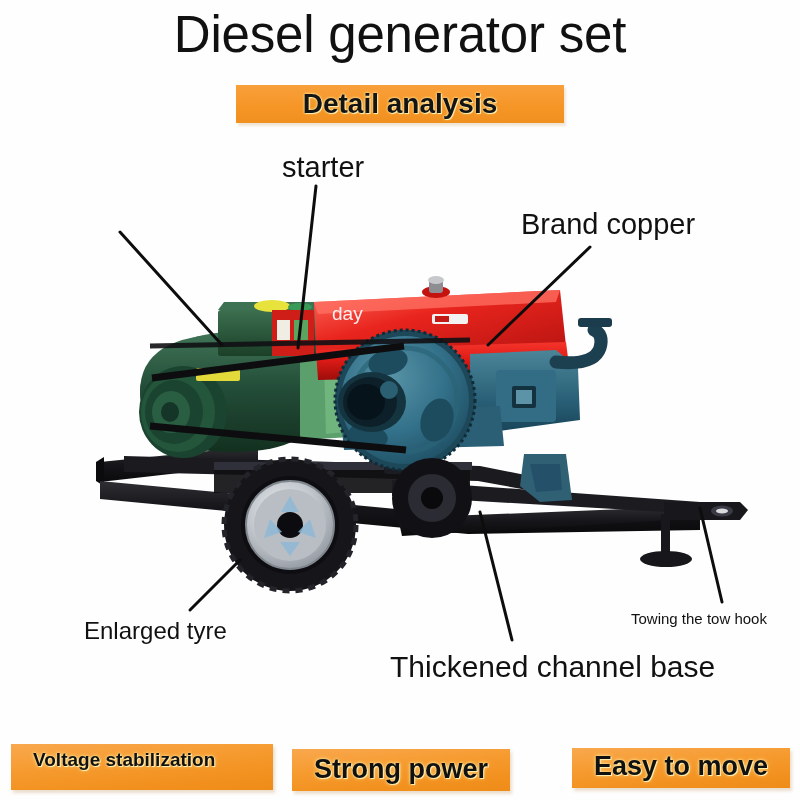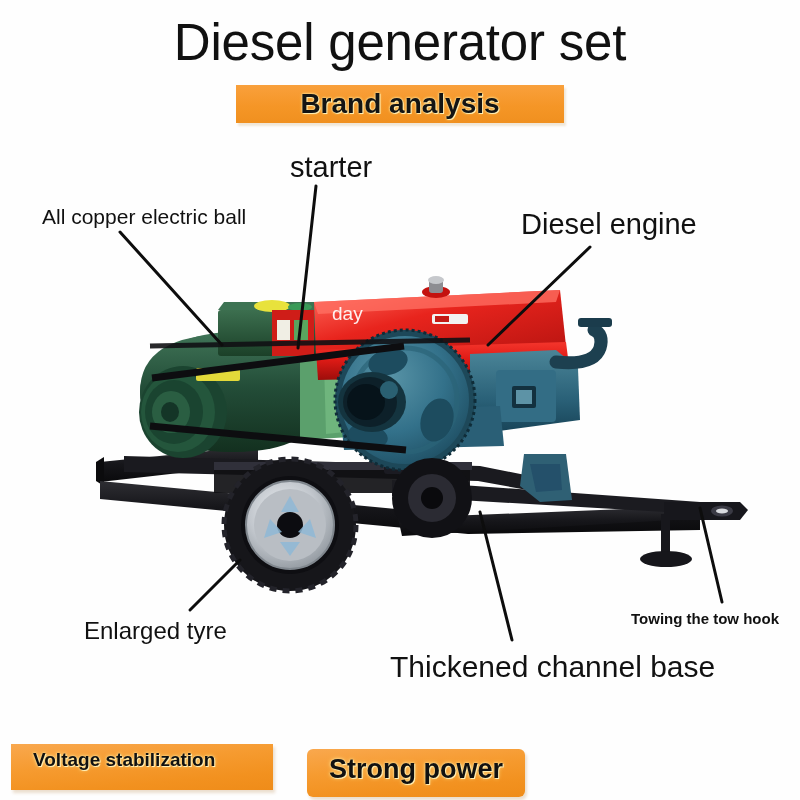--- a/index.html
+++ b/index.html
@@ -7,75 +7,75 @@
     width:800px;height:800px;position:relative;overflow:hidden;
     font-family:"Liberation Sans","DejaVu Sans",sans-serif;
     background:#fefefe;
   }
   .stage{position:absolute;inset:0;}
 
   
   .title{
     position:absolute;left:0;top:6px;width:800px;text-align:center;
     font-size:51px;line-height:58px;font-weight:400;color:#111111;
-    letter-spacing:-0.2px;white-space:nowrap;margin-top:8px;
+    letter-spacing:-0.2px;white-space:nowrap;
   }
   .badge-detail{
     position:absolute;left:236px;top:85px;width:328px;height:38px;
     background:linear-gradient(180deg,#f9a03c 0%,#f59627 55%,#f0901f 100%);
     box-shadow:2px 3px 2px rgba(180,120,40,.18);
   }
   .badge-detail span{
     position:absolute;left:0;right:0;top:4px;text-align:center;
     font-size:28px;line-height:30px;font-weight:600;color:#141414;
     text-shadow:0 0 2px #ffe9a8,0 0 3px #ffe08a,1px 1px 0 #fff2c0;
   }
 
   
   .lbl{position:absolute;color:#111;font-weight:400;white-space:nowrap;}
-  .lbl.l-starter{left:282px;top:151px;font-size:29px;line-height:32px;margin-left:8px;}
+  .lbl.l-starter{left:282px;top:151px;font-size:29px;line-height:32px;}
   .lbl.l-copper{left:42px;top:205px;font-size:21px;line-height:24px;font-weight:500;}
   .lbl.l-brand{left:521px;top:208px;font-size:29px;line-height:32px;font-weight:500;}
   .lbl.l-tyre{left:84px;top:614px;font-size:24px;line-height:34px;}
   .lbl.l-thick{left:390px;top:650px;font-size:30px;line-height:34px;font-weight:500;}
-  .lbl.l-tow{left:631px;top:610px;font-size:15px;line-height:18px;font-weight:700;}
+  .lbl.l-tow{left:631px;top:610px;font-size:15px;line-height:18px;font-weight:400;}
 
   
   .leaders{position:absolute;left:0;top:0;width:800px;height:800px;}
 
   
   .fbadge{
     position:absolute;
     background:linear-gradient(175deg,#f9a84e 0%,#f69b30 40%,#f2911f 75%,#ef8c19 100%);
     box-shadow:2px 3px 3px rgba(170,110,35,.22);
   }
   .fbadge .ft{
     position:absolute;color:#111;font-weight:600;
     text-shadow:0 0 2px #ffeaa8,0 0 4px #ffe08a,1px 1px 0 #fff4c8;
     white-space:nowrap;
   }
   #fb1{left:11px;top:744px;width:262px;height:46px;}
   #fb1 .ft{left:22px;top:5px;font-size:19px;line-height:21px;white-space:normal;width:190px;}
-  #fb2{left:307px;top:749px;width:218px;height:48px;border-radius:6px;}
+  #fb2{left:292px;top:749px;width:218px;height:42px;}
   #fb2 .ft{left:0;right:0;top:5px;text-align:center;font-size:27px;line-height:30px;}
   #fb3{left:572px;top:748px;width:218px;height:40px;}
   #fb3 .ft{left:0;right:0;top:3px;text-align:center;font-size:27px;line-height:30px;}
 
   
   .product{position:absolute;left:0;top:250px;width:800px;height:380px;}
 </style>
 </head>
 <body>
 
 <div class="stage">
 
   <div class="title">Diesel generator set</div>
 
   <div class="badge-detail">
-    <span>Brand analysis</span>
+    <span>Detail analysis</span>
   </div>
 
   <svg class="product" viewBox="0 0 800 380">
     <defs>
       <linearGradient id="gRed" x1="0" y1="0" x2="0" y2="1">
         <stop offset="0%" stop-color="#f4352c"></stop>
           <stop offset="45%" stop-color="#e01b16"></stop>
           <stop offset="100%" stop-color="#9d0d0b"></stop>
       </linearGradient>
       <linearGradient id="gRedTop" x1="0" y1="0" x2="1" y2="1">
@@ -245,26 +245,28 @@
       <line x1="120" y1="232" x2="222" y2="345"></line>
       <line x1="316" y1="186" x2="298" y2="348"></line>
       <line x1="590" y1="247" x2="488" y2="345"></line>
       <line x1="240" y1="560" x2="190" y2="610"></line>
       <line x1="480" y1="512" x2="512" y2="640"></line>
       <line x1="700" y1="508" x2="722" y2="602"></line>
     </g>
   </svg>
 
   <div class="lbl l-starter">starter</div>
-  <div class="lbl l-copper">All copper electric ball</div>
-  <div class="lbl l-brand">Diesel engine</div>
+  <div class="lbl l-brand">Brand copper</div>
   <div class="lbl l-tyre">Enlarged tyre</div>
   <div class="lbl l-thick">Thickened channel base</div>
   <div class="lbl l-tow">Towing the tow hook</div>
 
   <div class="fbadge" id="fb1">
     <div class="ft">Voltage stabilization</div>
   </div>
   <div class="fbadge" id="fb2">
     <div class="ft">Strong power</div>
   </div>
+  <div class="fbadge" id="fb3">
+    <div class="ft">Easy to move</div>
+  </div>
 
 </div>
 
 </body></html>

